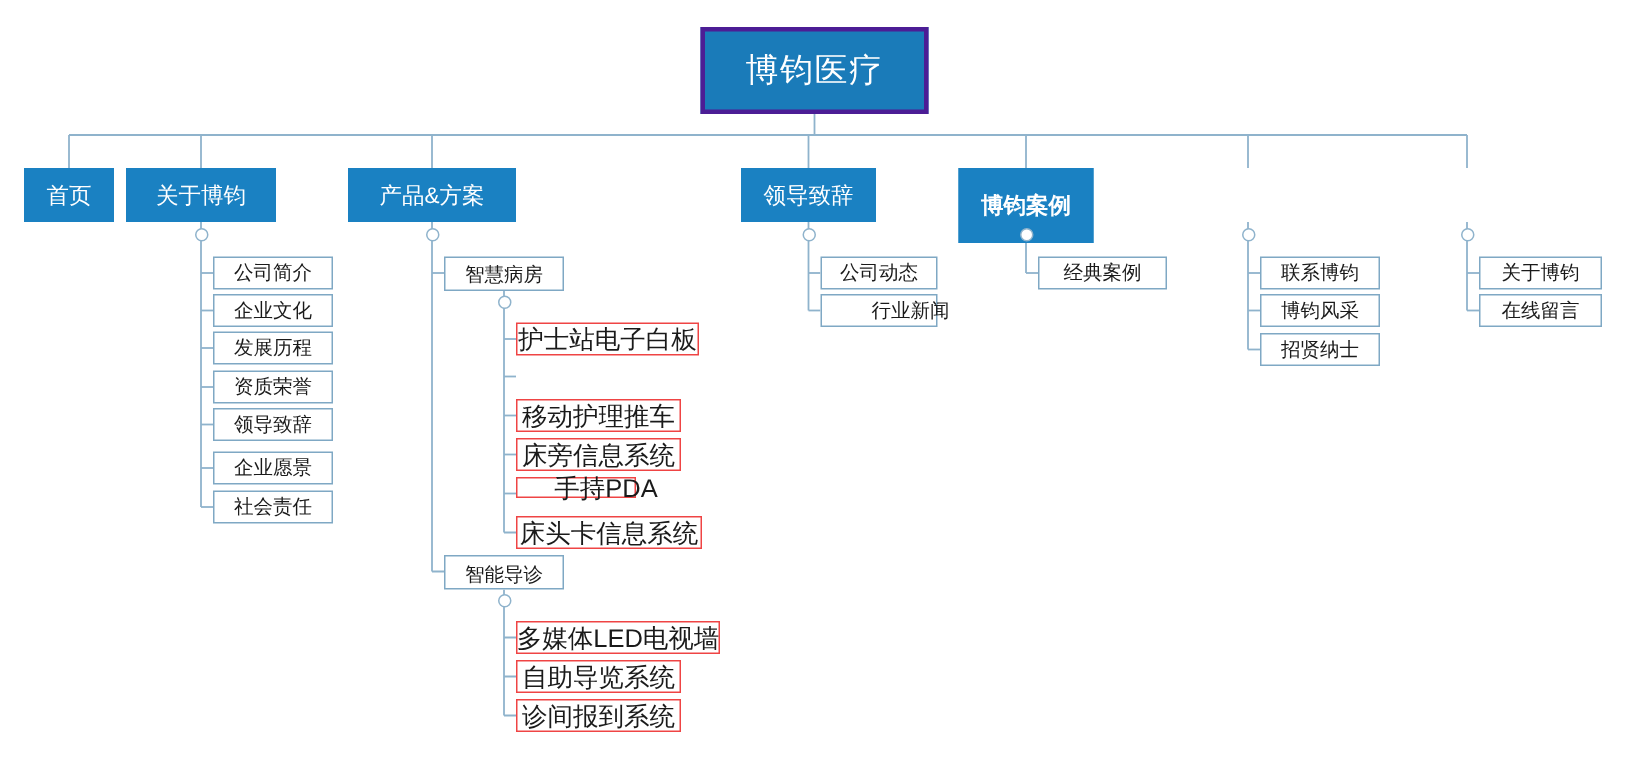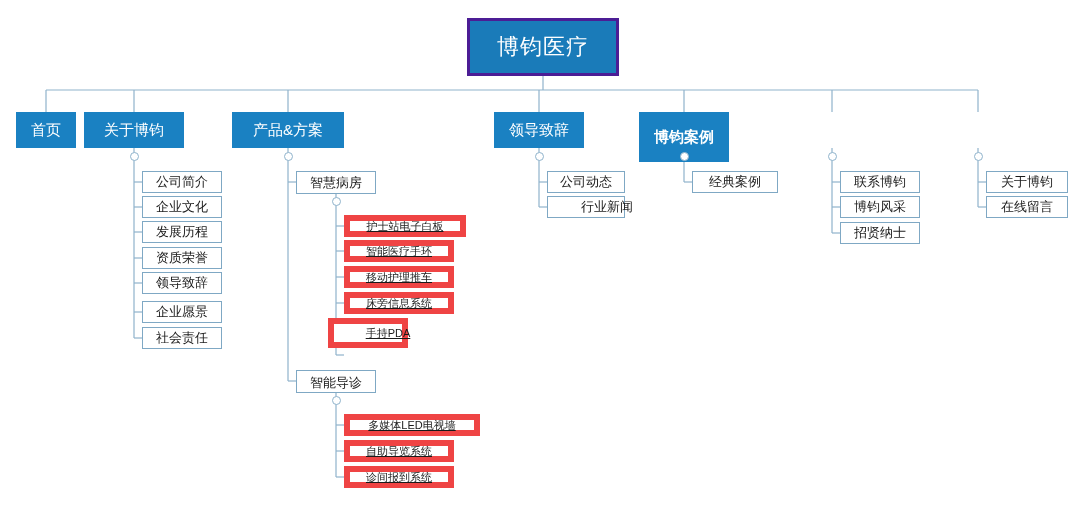--- a/index.html
+++ b/index.html
@@ -51,23 +51,22 @@
   
   .node.lvl2 {
     background: #ffffff;
     color: #1a1a1a;
     font-size: 13px;
     border: 1px solid #7fa8c4;
   }
   .node.lvl3 {
     background: #ffffff;
     color: #1a1a1a;
-    font-size: 11px;
-    border: 6px solid #ef4444;
-    text-decoration: underline;
+    font-size: 17px;
+    border: 1px solid #ef4444;
   }
   .collapse-dot {
     position: absolute;
     width: 9px;
     height: 9px;
     border-radius: 50%;
     background: #ffffff;
     border: 1px solid #8fb3cc;
     box-sizing: border-box;
   }
@@ -191,31 +190,31 @@
   <div class="collapse-dot" style="left:332px; top:197px;"></div>
 
   <div class="node lvl2" style="left:296px; top:370px; width:80px; height:23px;align-items:flex-end;">
     <span>智能导诊</span>
   </div>
   <div class="collapse-dot" style="left:332px; top:396px;"></div>
 
   <div class="node lvl3" style="left:344px; top:215px; width:122px; height:22px;">
     <span>护士站电子白板</span>
   </div>
-  <div class="node lvl3" style="left:344px; top:240px; width:110px; height:22px;">
-    <span>智能医疗手环</span>
-  </div>
   <div class="node lvl3" style="left:344px; top:266px; width:110px; height:22px;">
     <span>移动护理推车</span>
   </div>
   <div class="node lvl3" style="left:344px; top:292px; width:110px; height:22px;">
     <span>床旁信息系统</span>
   </div>
-  <div class="node lvl3" style="left:328px; top:318px; width:80px; height:30px;padding-left:40px;">
+  <div class="node lvl3" style="left:344px; top:318px; width:80px; height:14px;padding-left:40px;">
     <span>手持PDA</span>
+  </div>
+  <div class="node lvl3" style="left:344px; top:344px; width:124px; height:22px;">
+    <span>床头卡信息系统</span>
   </div>
 
   <div class="node lvl3" style="left:344px; top:414px; width:136px; height:22px;">
     <span>多媒体LED电视墙</span>
   </div>
   <div class="node lvl3" style="left:344px; top:440px; width:110px; height:22px;">
     <span>自助导览系统</span>
   </div>
   <div class="node lvl3" style="left:344px; top:466px; width:110px; height:22px;">
     <span>诊间报到系统</span>

